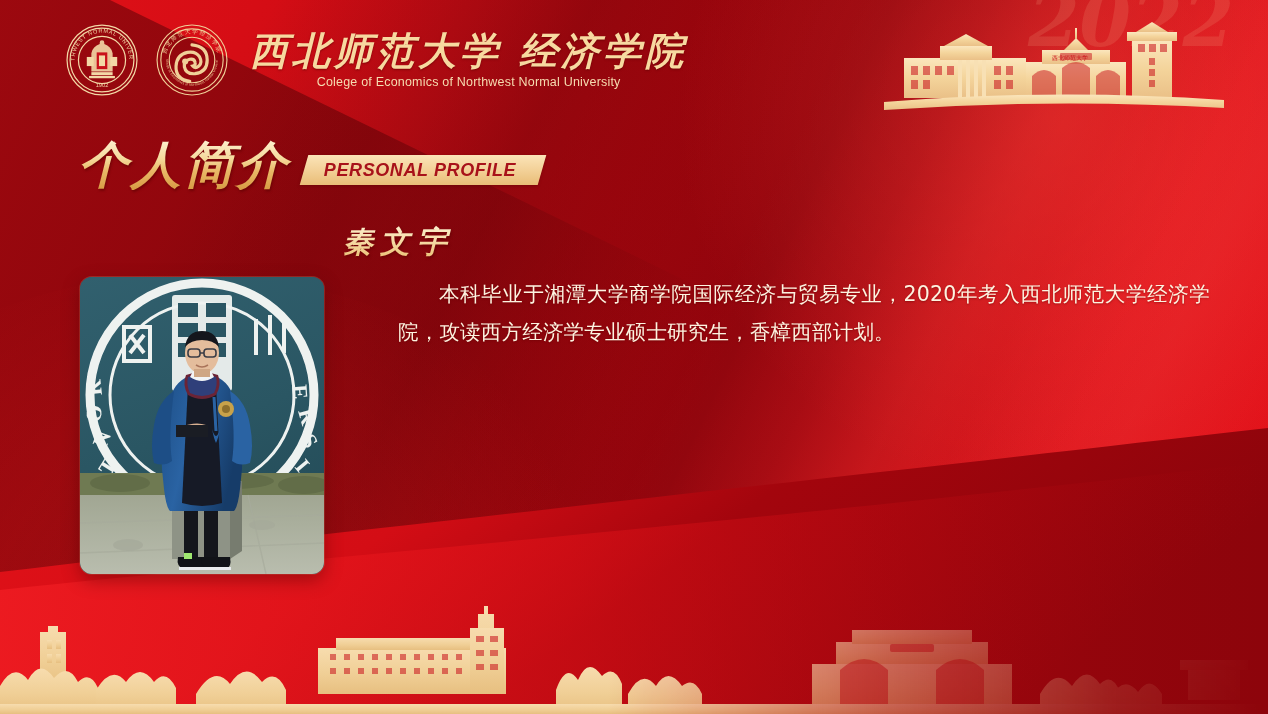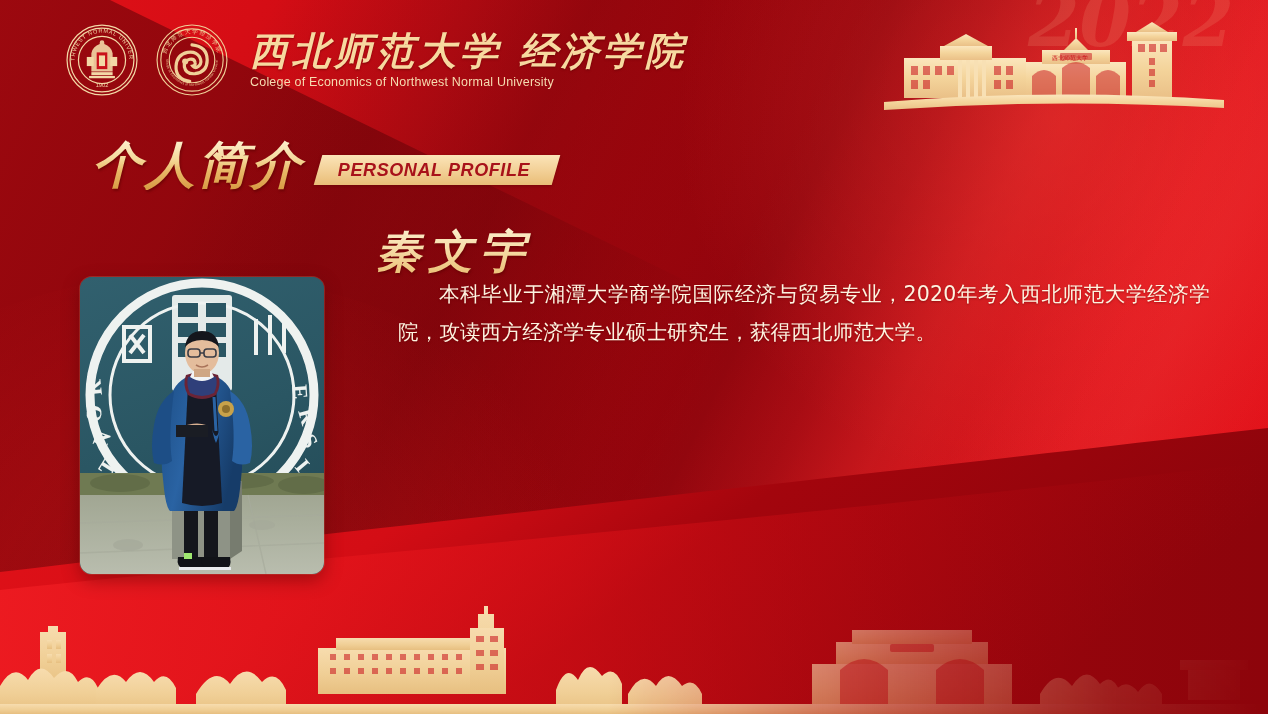--- a/index.html
+++ b/index.html
@@ -80,31 +80,31 @@
     font-family:"DejaVu Serif","Liberation Serif",serif;
     font-size:38px; font-weight:700; letter-spacing:4px;
     color:#f7d9a0;
     text-shadow:0 1px 2px rgba(90,0,0,.6);
     line-height:1.05;
     font-style:italic;
     text-align:right;
   }
   .wm-en {
     font-size:12.5px; letter-spacing:.2px; color:#f6dcb0;
-    margin-top:4px; text-align:left;
+    margin-top:4px; text-align:center;
     font-family:"Liberation Sans",sans-serif;
   }
   .campus-art { position:absolute; right:44px; top:6px; width:340px; height:108px; }
   .year-mark {
     position:absolute; right:36px; top:-16px;
     width:210px; height:86px; opacity:.30;
   }
 
   
-  .title-block { position:absolute; left:92px; top:140px; display:flex; align-items:flex-end;justify-content:center; }
+  .title-block { position:absolute; left:78px; top:140px; display:flex; align-items:flex-end;justify-content:center; }
   .title-cn {
     font-family:"DejaVu Serif","Liberation Serif",serif;
     font-size:50px; font-weight:700; font-style:italic;
     letter-spacing:3px;
     line-height:1;
     background:linear-gradient(180deg,#fdf0cf 0%,#f5d99b 38%,#e9b867 62%,#d79a43 100%);
     -webkit-background-clip:text; background-clip:text;
     color:transparent;
     -webkit-text-fill-color:transparent;
     filter:drop-shadow(1px 2px 1px rgba(90,0,0,.55));
@@ -135,23 +135,23 @@
     width:244px; height:297px;
     border-radius:12px;
     overflow:hidden;
     box-shadow:0 6px 18px rgba(80,0,0,.45), 0 0 0 1px rgba(255,220,170,.18);
     background:#2a5663;
   }
   .photo-canvas { width:100%; height:100%; display:block; }
 
   
   .name {
-    position:absolute; left:376px; top:222px;
+    position:absolute; left:343px; top:222px;
     font-family:Liberation Serif, serif;
-    font-size:45px; font-weight:700; font-style:italic;
+    font-size:30px; font-weight:700; font-style:italic;
     letter-spacing:7px;
     background:linear-gradient(180deg,#fdf2d6 0%,#f6dca7 45%,#e8b96a 100%);
     -webkit-background-clip:text; background-clip:text;
     color:transparent; -webkit-text-fill-color:transparent;
     filter:drop-shadow(1px 2px 1px rgba(90,0,0,.5));
   }
   .bio {
     position:absolute; left:398px; top:275px;
     width:812px;
     color:#fdf3e0;
@@ -551,16 +551,16 @@
       </g>
       <path d="M116,88 q6,4 12,0" stroke="#a9745a" stroke-width="1.6" fill="none"></path>
 
       <path d="M114,92 h16 v8 h-16 z" fill="#cfa684"></path>
     </svg>
   </div>
 
   <div class="name">秦文宇</div>
 
   <div class="bio">
-    <p>本科毕业于湘潭大学商学院国际经济与贸易专业，2020年考入西北师范大学经济学院，攻读西方经济学专业硕士研究生，获得西北师范大学。</p>
+    <p>本科毕业于湘潭大学商学院国际经济与贸易专业，2020年考入西北师范大学经济学院，攻读西方经济学专业硕士研究生，香樟西部计划。</p>
   </div>
 
 </div>
 
 </body></html>

